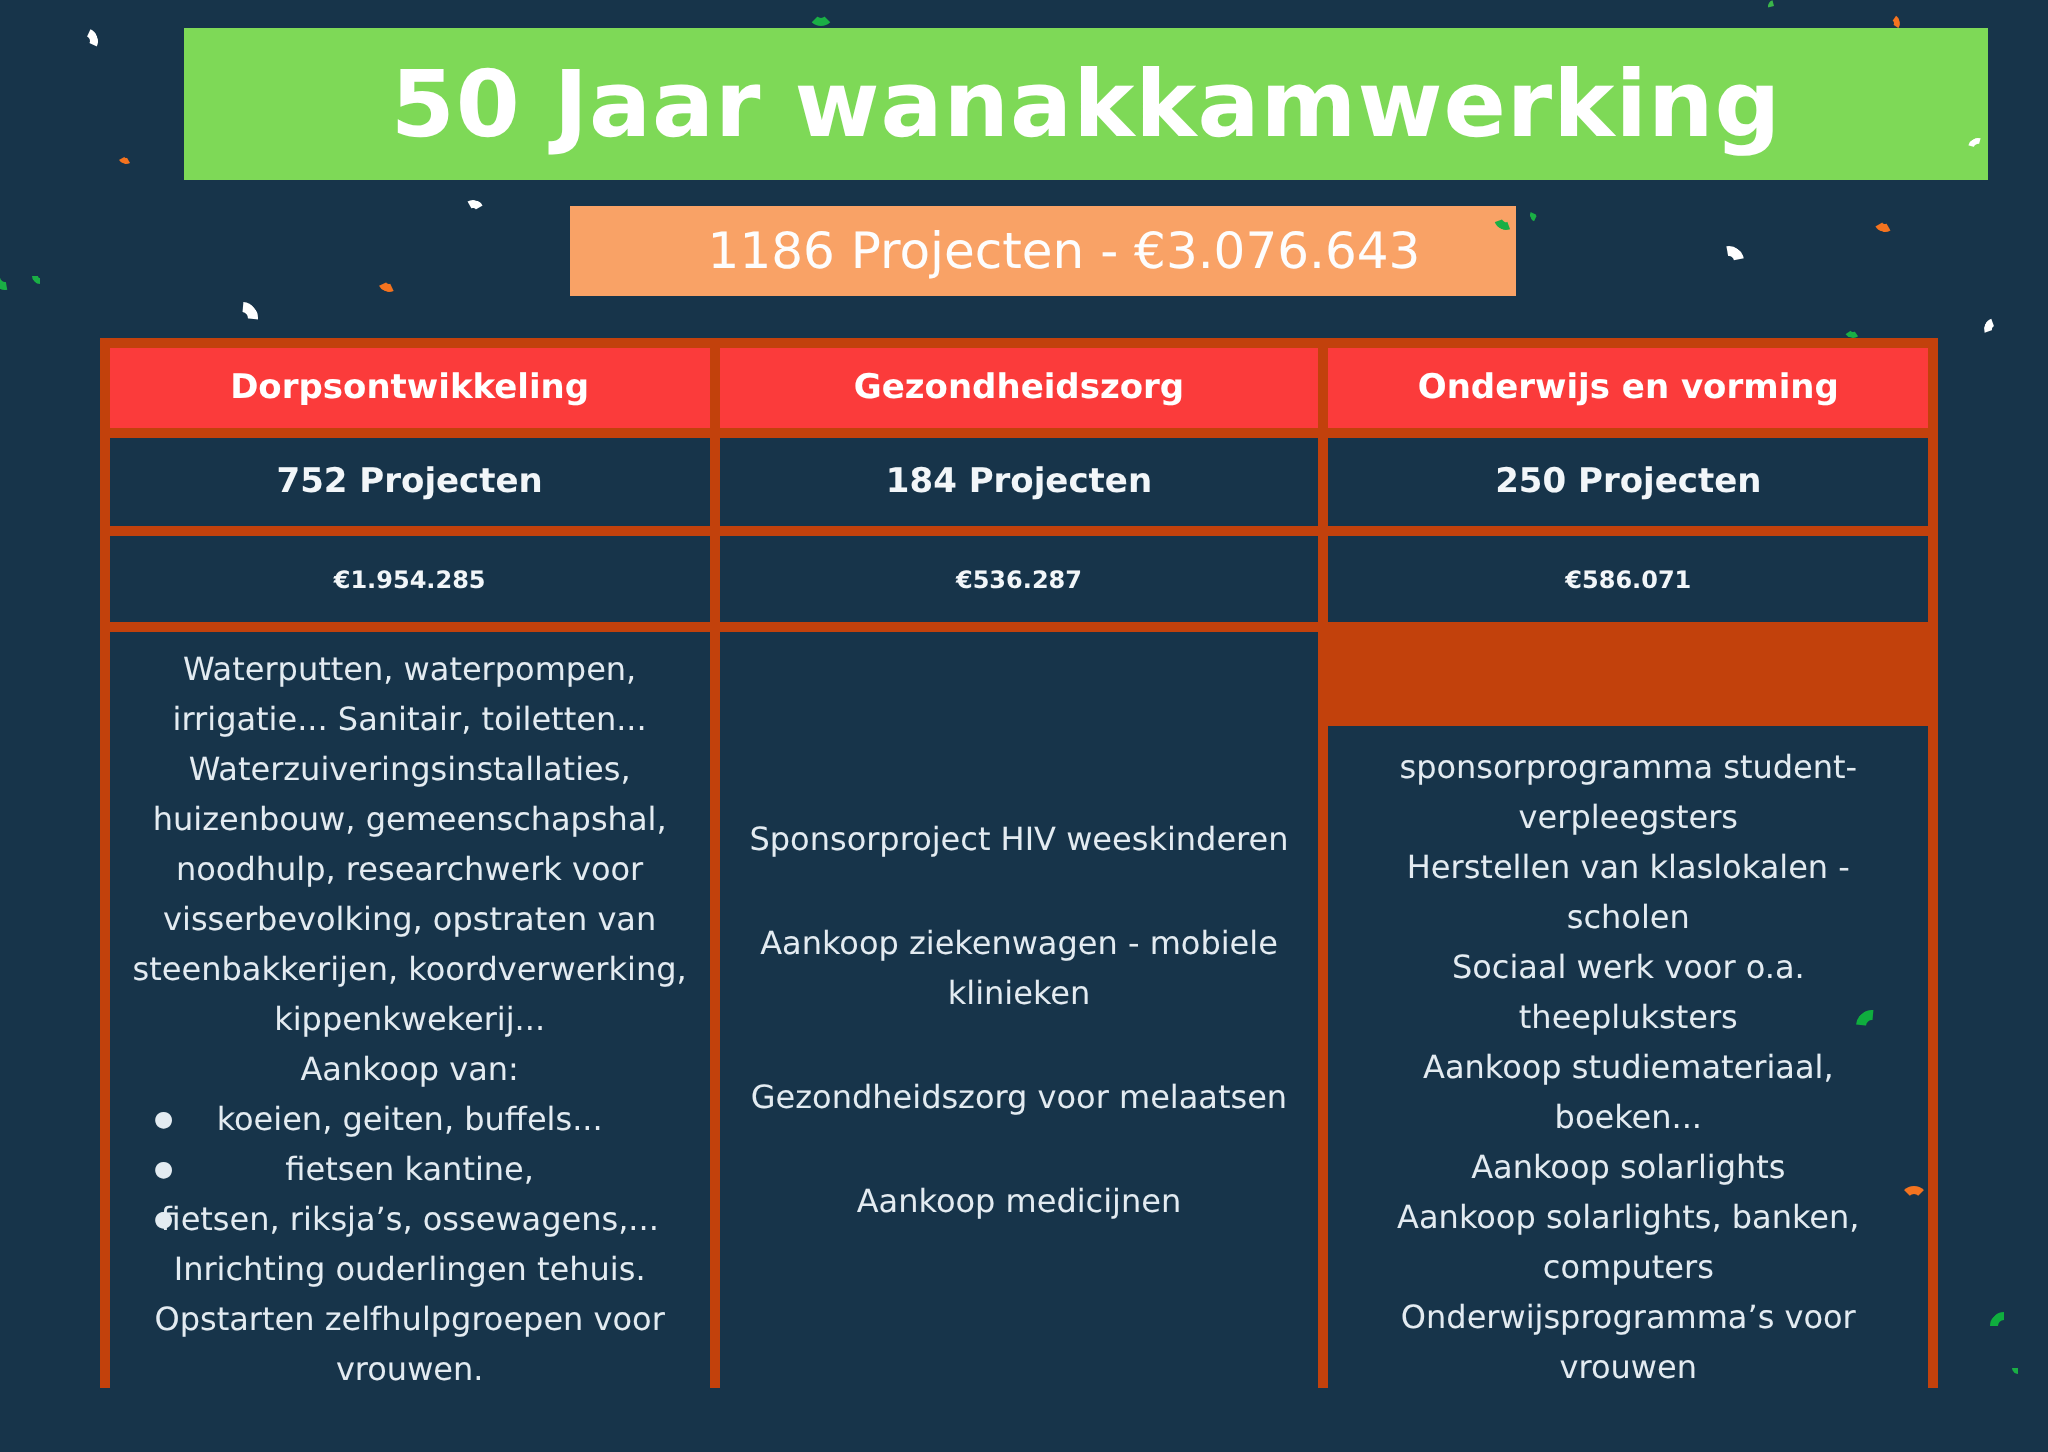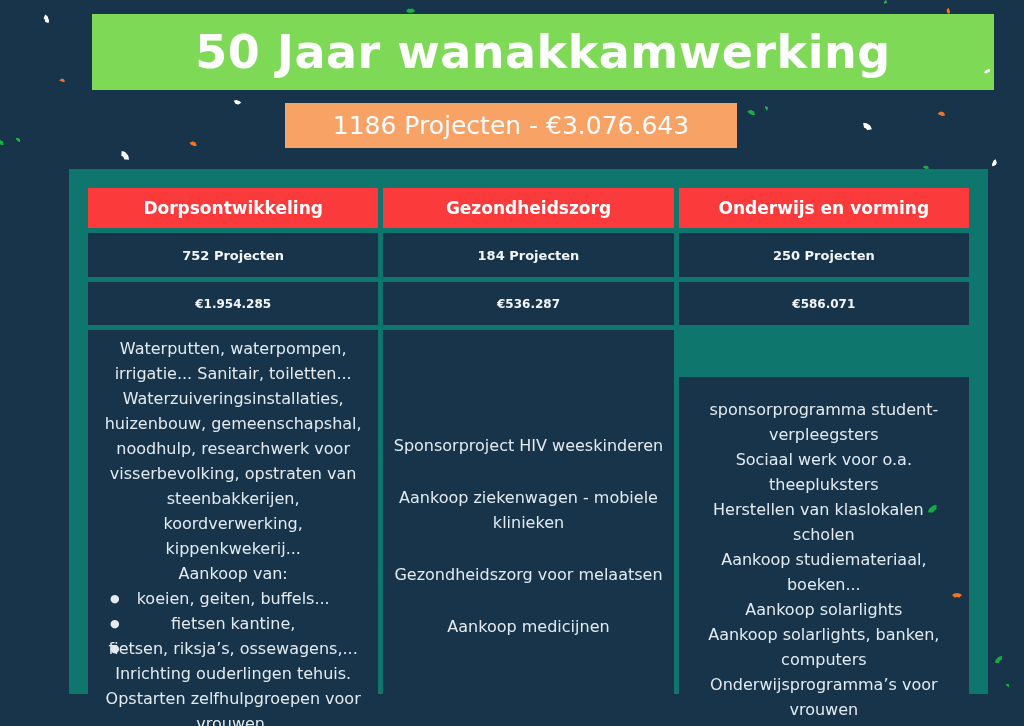--- a/index.html
+++ b/index.html
@@ -20,40 +20,41 @@
     margin-left:26px;
   }
   .green-banner h1{
     margin:0;color:#ffffff;font-size:46px;font-weight:700;
     letter-spacing:0.5px;white-space:nowrap;
   }
   .orange-banner{
     position:absolute;left:285px;top:103px;width:452px;height:45px;
     background:#f9a266;display:flex;align-items:center;justify-content:center;
     z-index:2;
+    padding-left:21px;
   }
   .orange-banner .subtitle{
     color:#fdfdfd;font-size:25px;font-weight:400;white-space:nowrap;
   }
   
   .stats-table{
-    position:absolute;left:69px;top:169px;width:919px;height:525px;
-    background:#0f766e;box-sizing:border-box;padding:19px;
+    position:absolute;left:50px;top:169px;width:919px;height:525px;
+    background:#c2410c;box-sizing:border-box;padding:5px;
     display:grid;grid-template-columns:1fr 1fr 1fr;
     grid-template-rows:40px 44px 43px 1fr;gap:5px;
     z-index:1;
   }
   .cell{
     background:#17344a;display:flex;align-items:center;justify-content:center;
     text-align:center;color:#e3ebf1;box-sizing:border-box;
   }
   .cell.header{
     background:#fb3b3b;color:#ffffff;font-weight:700;font-size:17px;
   }
-  .cell.projects{font-weight:700;font-size:13px;color:#f2f6f9;text-align:center;}
+  .cell.projects{font-weight:700;font-size:17px;color:#f2f6f9;text-align:center;}
   .cell.amount{font-weight:700;font-size:12px;color:#f2f6f9;}
   .cell.content{
     flex-direction:column;align-items:stretch;font-size:16px;line-height:25px;
     padding:6px 10px;
   }
   .cell.content.v-center{justify-content:center;gap:27px;}
   .cell.content.v-evenly{justify-content:center;margin-top:47px;}
   .cell.content.v-fill{justify-content:center;}
   .cell-item{text-align:center;position:relative;}
   .cell-item.bulleted .bullet{
@@ -102,22 +103,22 @@
         <div class="cell-item">Inrichting ouderlingen tehuis. Opstarten zelfhulpgroepen voor vrouwen.</div>
       </div>
     <div class="cell content v-center">
         <div class="cell-item">Sponsorproject HIV weeskinderen</div>
         <div class="cell-item">Aankoop ziekenwagen - mobiele klinieken</div>
         <div class="cell-item">Gezondheidszorg voor melaatsen</div>
         <div class="cell-item">Aankoop medicijnen</div>
       </div>
     <div class="cell content v-evenly">
         <div class="cell-item">sponsorprogramma student-verpleegsters</div>
+        <div class="cell-item">Herstellen van klaslokalen - scholen</div>
         <div class="cell-item">Sociaal werk voor o.a. theepluksters</div>
-        <div class="cell-item">Herstellen van klaslokalen - scholen</div>
         <div class="cell-item">Aankoop studiemateriaal, boeken...</div>
         <div class="cell-item">Aankoop solarlights</div>
         <div class="cell-item">Aankoop solarlights, banken, computers</div>
         <div class="cell-item">Onderwijsprogramma’s voor vrouwen</div>
       </div>
   </div>
 
   <div id="confetti-layer">
       <span class="confetti" style="left: 36px; top: 14px; width: 13px; height: 13px; border-width: 4px; border-bottom-color: rgb(255, 255, 255); transform: rotate(250deg);"></span>
       <span class="confetti" style="left: 404px; top: 0px; width: 13px; height: 13px; border-width: 4px; border-bottom-color: rgb(26, 175, 69); transform: rotate(0deg);"></span>

